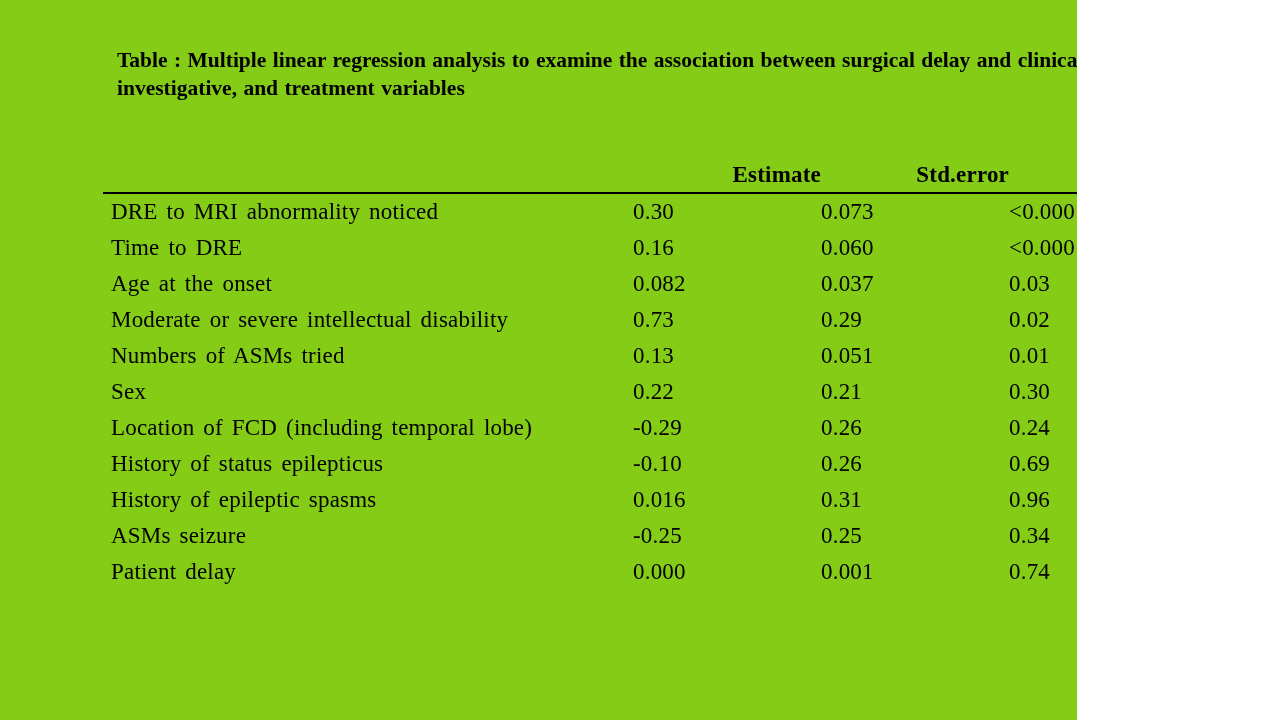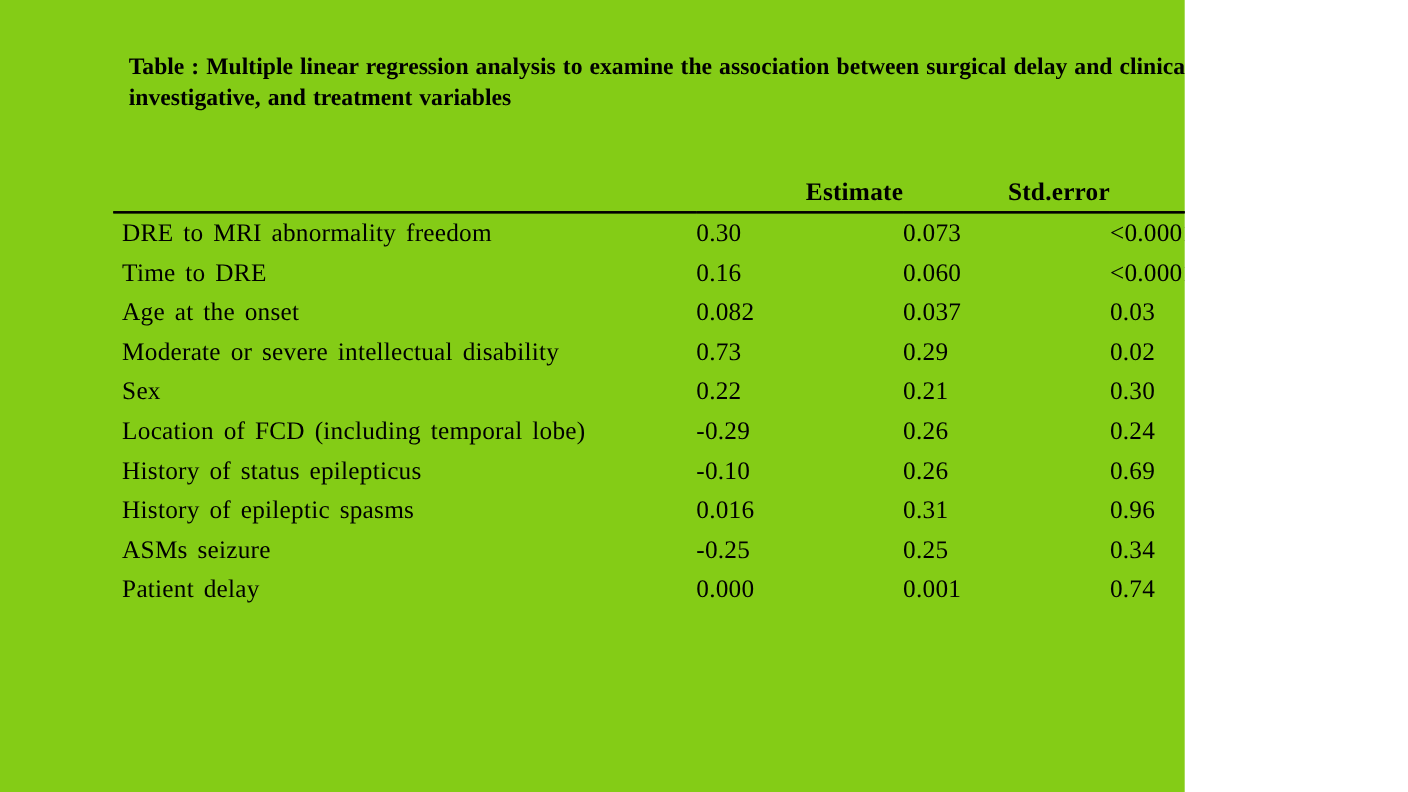--- a/index.html
+++ b/index.html
@@ -76,21 +76,21 @@
     <thead>
       <tr>
         <th class="lbl"></th>
         <th>Estimate</th>
         <th>Std.error</th>
         <th>p.value</th>
       </tr>
     </thead>
     <tbody>
       <tr>
-        <td class="lbl">DRE to MRI abnormality freedom</td>
+        <td class="lbl">DRE to MRI abnormality noticed</td>
         <td>0.30</td>
         <td>0.073</td>
         <td>&lt;0.0001</td>
       </tr>
       <tr>
         <td class="lbl">Time to DRE</td>
         <td>0.16</td>
         <td>0.060</td>
         <td>&lt;0.0001</td>
       </tr>
@@ -98,20 +98,26 @@
         <td class="lbl">Age at the onset</td>
         <td>0.082</td>
         <td>0.037</td>
         <td>0.03</td>
       </tr>
       <tr>
         <td class="lbl">Moderate or severe intellectual disability</td>
         <td>0.73</td>
         <td>0.29</td>
         <td>0.02</td>
+      </tr>
+      <tr>
+        <td class="lbl">Numbers of ASMs tried</td>
+        <td>0.13</td>
+        <td>0.051</td>
+        <td>0.01</td>
       </tr>
       <tr>
         <td class="lbl">Sex</td>
         <td>0.22</td>
         <td>0.21</td>
         <td>0.30</td>
       </tr>
       <tr>
         <td class="lbl">Location of FCD (including temporal lobe)</td>
         <td>-0.29</td>

